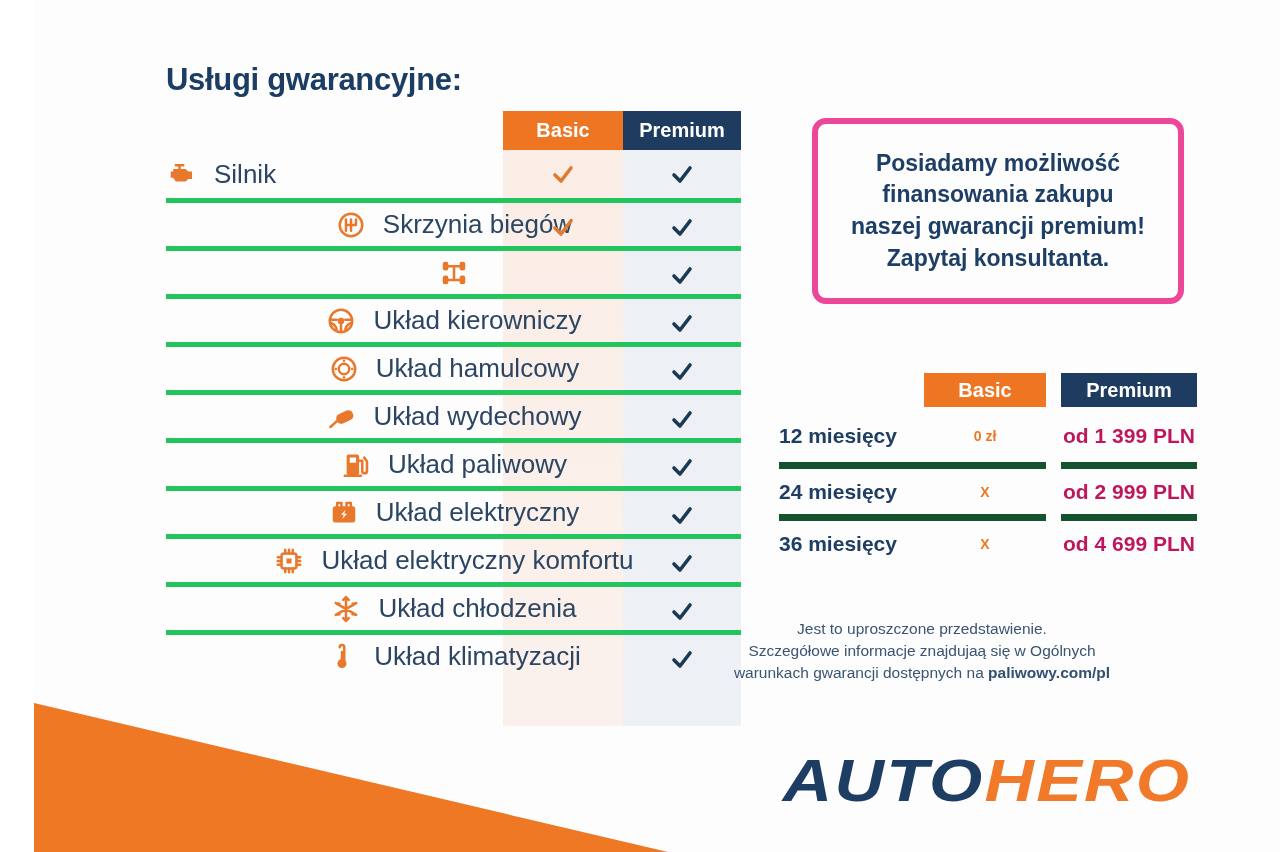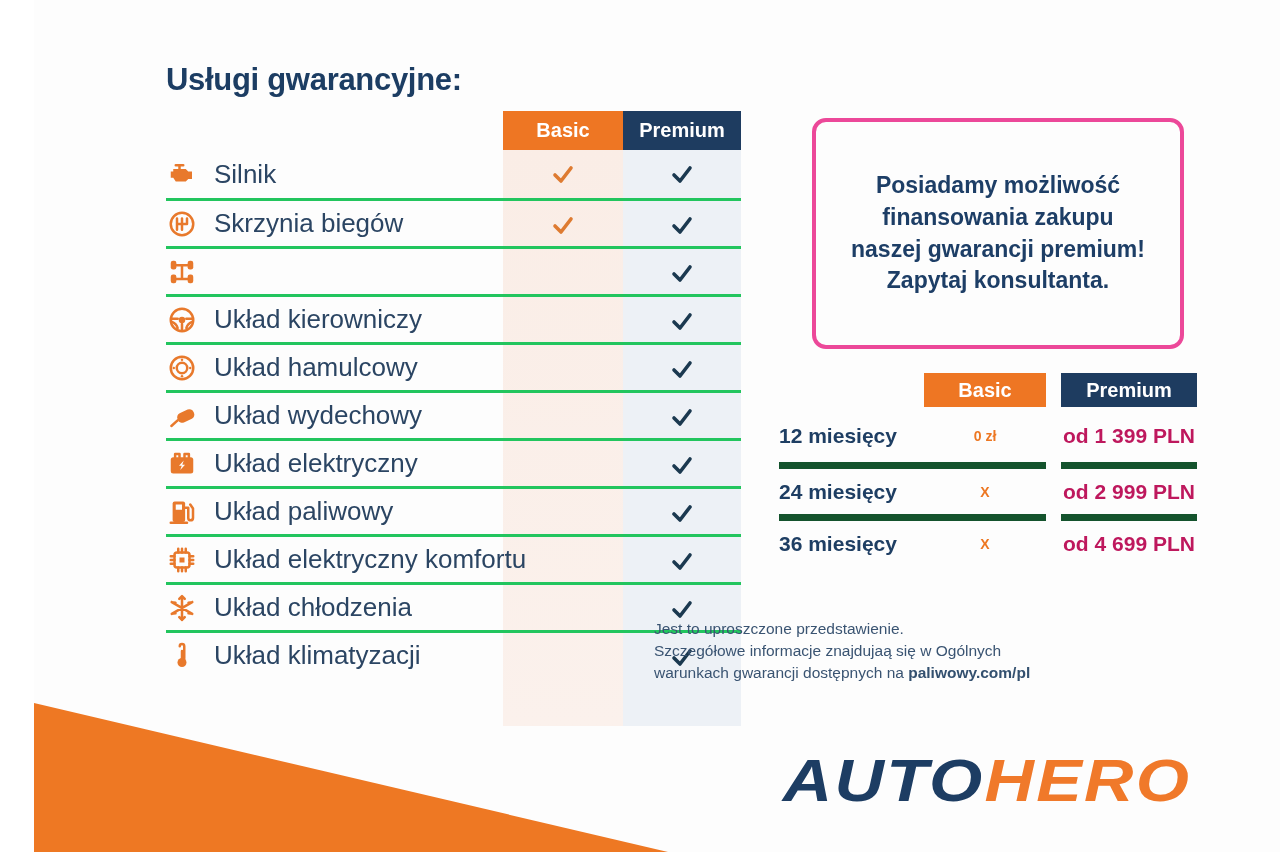--- a/index.html
+++ b/index.html
@@ -28,33 +28,33 @@
   .col-bg.premium { left:457px; width:118px; background:#EDF1F6; }
   .chip {
     position:absolute; top:0; height:39px;
     display:flex; align-items:center; justify-content:center;
     color:#ffffff; font-weight:bold; font-size:20px;
   }
   .chip.basic   { left:337px; width:120px; background:#EE7623; }
   .chip.premium { left:457px; width:118px; background:#1E3C60; }
   .svc-rows { position:absolute; left:0; top:39px; width:575px; }
   .svc-row { position:relative; height:48px; display:flex; align-items:center; box-sizing:border-box; }
-  .svc-row + .svc-row { border-top:3px solid #22c55e; }
+  .svc-row + .svc-row { border-top:5px solid #22c55e;justify-content:center; }
   .svc-icon { width:30px; height:30px; margin-left:1px; color:#E8792C; flex:0 0 30px; }
   .svc-icon svg { width:30px; height:30px; display:block; }
   .svc-label { margin-left:17px; font-size:26px; color:#2B4563; }
   .check { position:absolute; width:26px; height:26px; top:11px; }
   .check svg { width:26px; height:26px; display:block; }
   .check.basic   { left:384px; color:#DE7B31; }
   .check.premium { left:503px; color:#1B3950; }
 
   
   .info-box {
-    position:absolute; left:778px; top:118px; width:372px; height:231px;
-    box-sizing:border-box; border:4px solid #ec4899; border-radius:14px;
+    position:absolute; left:778px; top:118px; width:372px; height:186px;
+    box-sizing:border-box; border:6px solid #ec4899; border-radius:14px;
     background:#FDFDFD;
     display:flex; align-items:center; justify-content:center; text-align:center;
   }
   .info-text {
     font-size:23px; font-weight:bold; color:#1D3E66;
     line-height:1.38; white-space:pre-line; padding:0 10px;
   }
 
   
   .pricing { position:absolute; left:745px; top:373px; width:418px; }
@@ -67,22 +67,22 @@
   .p-chip.basic   { background:#EE7623; }
   .p-chip.premium { background:#1E3C60; }
   .p-cell { height:52px; display:flex; align-items:center; box-sizing:border-box; }
   .p-duration { font-size:21px; font-weight:bold; color:#1E3E63; }
   .p-basic    { justify-content:center; font-size:14px; font-weight:bold; color:#ED7722; }
   .p-premium  { justify-content:center; font-size:21px; font-weight:bold; color:#be185d; }
   .p-sep { border-top:7px solid #14532d; }
 
   
   .disclaimer {
-    position:absolute; right:140px; top:618px; width:520px;
-    text-align:left; font-size:15.5px; color:#3A5472; line-height:1.42;
+    position:absolute; right:132px; top:618px; width:520px;
+    text-align:center; font-size:15.5px; color:#3A5472; line-height:1.42;
   }
   .disclaimer b { color:#33506F; }
 
   
   .logo {
     position:absolute; right:123px; top:746px;
     font-size:60px; font-weight:bold; font-style:italic; letter-spacing:2px;
     transform:scaleX(1.14); transform-origin:right center;
     white-space:nowrap;
   }
@@ -201,42 +201,42 @@
           <span class="svc-label">Układ wydechowy</span>
           <span class="check premium">
             <svg viewBox="0 0 26 26">
               <path d="M5 14l6 6L21 7" fill="none" stroke="currentColor" stroke-width="3.6" stroke-linecap="round" stroke-linejoin="round"></path>
             </svg>
           </span>
         </div>
         <div class="svc-row">
           <span class="svc-icon">
             <svg viewBox="0 0 24 24">
-              <path d="M6.5 6.5V4h3.5v2.5M14 6.5V4h3.5v2.5" fill="none" stroke="currentColor" stroke-width="2" stroke-linecap="round" stroke-linejoin="round"></path>
-              <rect x="3" y="6.5" width="18" height="13" rx="2" fill="currentColor"></rect>
-              <path d="M13.4 9.2 9.6 13.4h2.2l-1.2 3.4 3.8-4.2h-2.2z" fill="#FDFDFD"></path>
-            </svg>
-          </span>
-          <span class="svc-label">Układ elektryczny</span>
-          <span class="check premium">
-            <svg viewBox="0 0 26 26">
-              <path d="M5 14l6 6L21 7" fill="none" stroke="currentColor" stroke-width="3.6" stroke-linecap="round" stroke-linejoin="round"></path>
-            </svg>
-          </span>
-        </div>
-        <div class="svc-row">
-          <span class="svc-icon">
-            <svg viewBox="0 0 24 24">
               <rect x="4.5" y="3.5" width="10" height="16.5" rx="1.6" fill="currentColor"></rect>
               <rect x="7" y="6" width="5" height="4.2" fill="#FDFDFD"></rect>
               <path d="M14.5 8.5h2.5v8.2a1.9 1.9 0 0 0 3.8 0V9.2L18.6 6" fill="none" stroke="currentColor" stroke-width="2" stroke-linecap="round" stroke-linejoin="round"></path>
               <path d="M3 20.5h13" fill="none" stroke="currentColor" stroke-width="2" stroke-linecap="round" stroke-linejoin="round"></path>
             </svg>
           </span>
           <span class="svc-label">Układ paliwowy</span>
+          <span class="check premium">
+            <svg viewBox="0 0 26 26">
+              <path d="M5 14l6 6L21 7" fill="none" stroke="currentColor" stroke-width="3.6" stroke-linecap="round" stroke-linejoin="round"></path>
+            </svg>
+          </span>
+        </div>
+        <div class="svc-row">
+          <span class="svc-icon">
+            <svg viewBox="0 0 24 24">
+              <path d="M6.5 6.5V4h3.5v2.5M14 6.5V4h3.5v2.5" fill="none" stroke="currentColor" stroke-width="2" stroke-linecap="round" stroke-linejoin="round"></path>
+              <rect x="3" y="6.5" width="18" height="13" rx="2" fill="currentColor"></rect>
+              <path d="M13.4 9.2 9.6 13.4h2.2l-1.2 3.4 3.8-4.2h-2.2z" fill="#FDFDFD"></path>
+            </svg>
+          </span>
+          <span class="svc-label">Układ elektryczny</span>
           <span class="check premium">
             <svg viewBox="0 0 26 26">
               <path d="M5 14l6 6L21 7" fill="none" stroke="currentColor" stroke-width="3.6" stroke-linecap="round" stroke-linejoin="round"></path>
             </svg>
           </span>
         </div>
         <div class="svc-row">
           <span class="svc-icon">
             <svg viewBox="0 0 24 24">
               <rect x="6" y="6" width="12" height="12" rx="2" fill="none" stroke="currentColor" stroke-width="2" stroke-linecap="round" stroke-linejoin="round"></rect>

